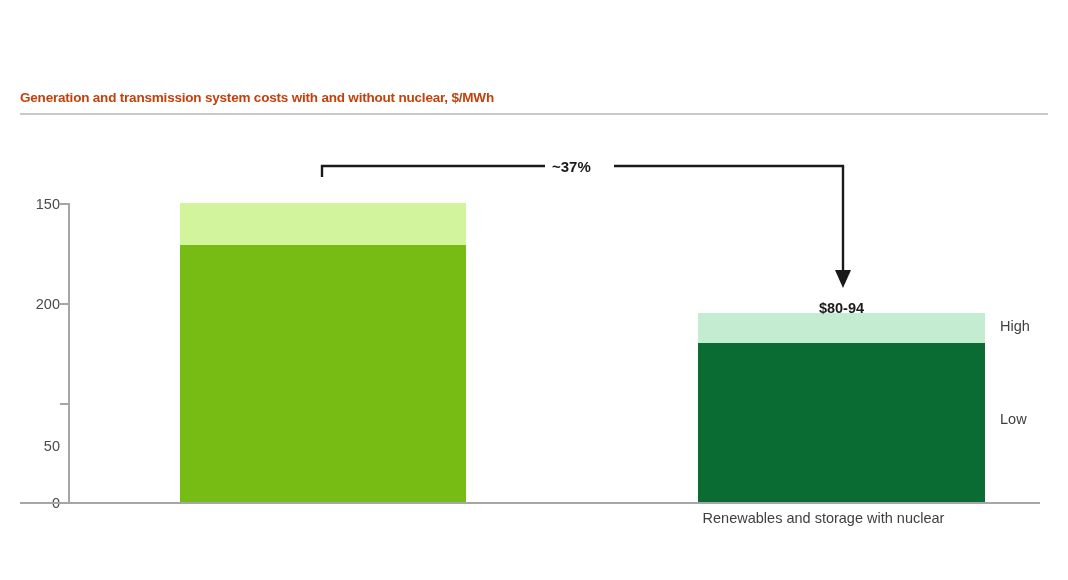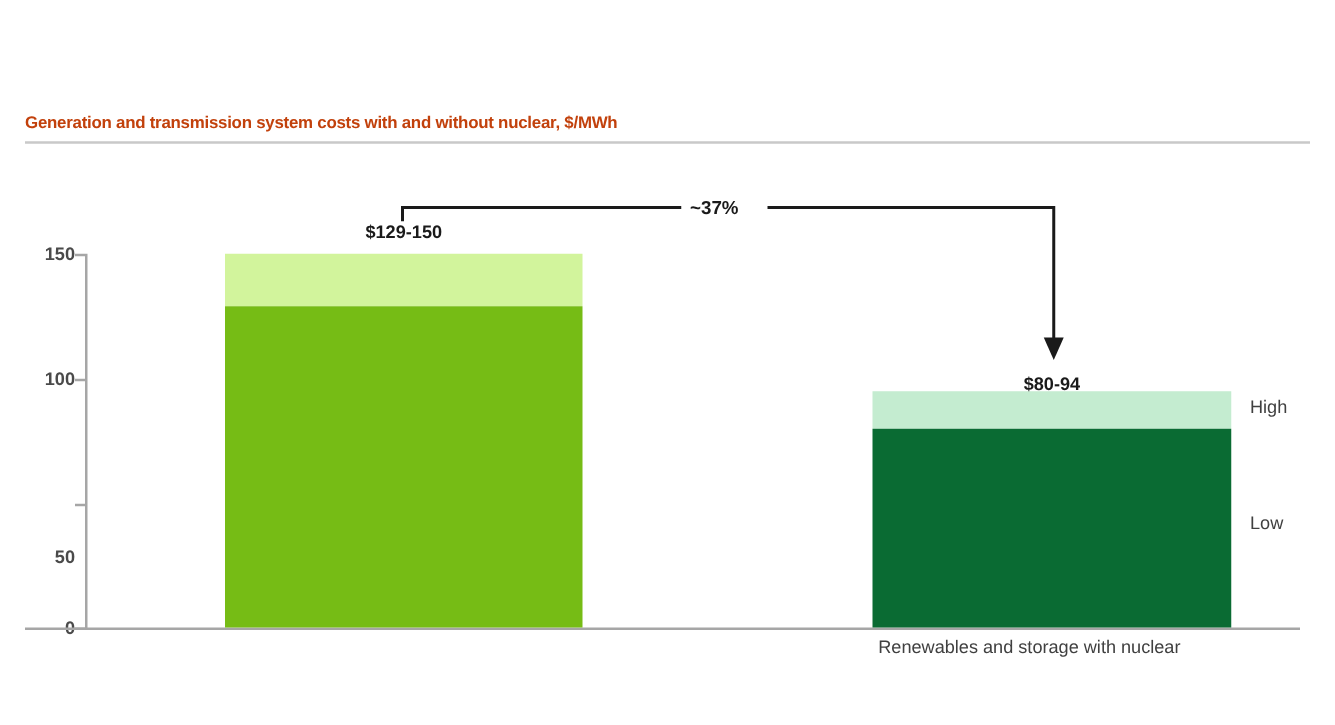--- a/index.html
+++ b/index.html
@@ -59,21 +59,21 @@
     left: 60px;
     width: 8px;
     height: 2px;
     background: #a6a6a6;
   }
   .y-label {
     position: absolute;
     right: 1008px;
     text-align: left;
     font-size: 14.5px;
-    font-weight: bold;
+    font-weight: normal;
     color: #4a4a4a;
     transform: translateY(-50%);
   }
 
   
   #x-axis-line {
     position: absolute;
     left: 20px;
     top: 502px;
     width: 1020px;
@@ -142,31 +142,30 @@
 <div id="plot">
 
   <div id="y-axis-line"></div>
 
   <div class="y-tick" style="top:203px;"></div>
   <div class="y-tick" style="top:303px;"></div>
   <div class="y-tick" style="top:403px;"></div>
   <div class="y-tick" style="top:502px;"></div>
 
   <div class="y-label" style="top:204px;">150</div>
-  <div class="y-label" style="top:304px;">100</div>
+  <div class="y-label" style="top:304px;">200</div>
   <div class="y-label" style="top:404px;margin-top:42px;">50</div>
   <div class="y-label" style="top:503px;">0</div>
 
   <div id="x-axis-line"></div>
 
   <div class="bar-group" style="left:180px; top:203px; width:286px; height:299px;">
     <div class="bar-seg" style="top:0px; height:42px; background:#d2f49c;"></div>
     <div class="bar-seg" style="top:42px; height:257px; background:#76bc15;"></div>
   </div>
-  <div class="value-label" style="left:180px; top:178px; width:286px;">$129-150</div>
 
   <div class="bar-group" style="left:698px; top:313px; width:287px; height:189px;">
     <div class="bar-seg" style="top:0px; height:30px; background:#c4ecd0;"></div>
     <div class="bar-seg" style="top:30px; height:159px; background:#0a6b33;"></div>
   </div>
   <div class="value-label" style="left:698px; top:300px; width:287px;">$80-94</div>
   <div class="cat-label" style="left:680px; width:287px;">Renewables and storage with nuclear</div>
 
   <div class="legend-label" style="top:318px;text-align:right;">High</div>
   <div class="legend-label" style="top:411px;">Low</div>

